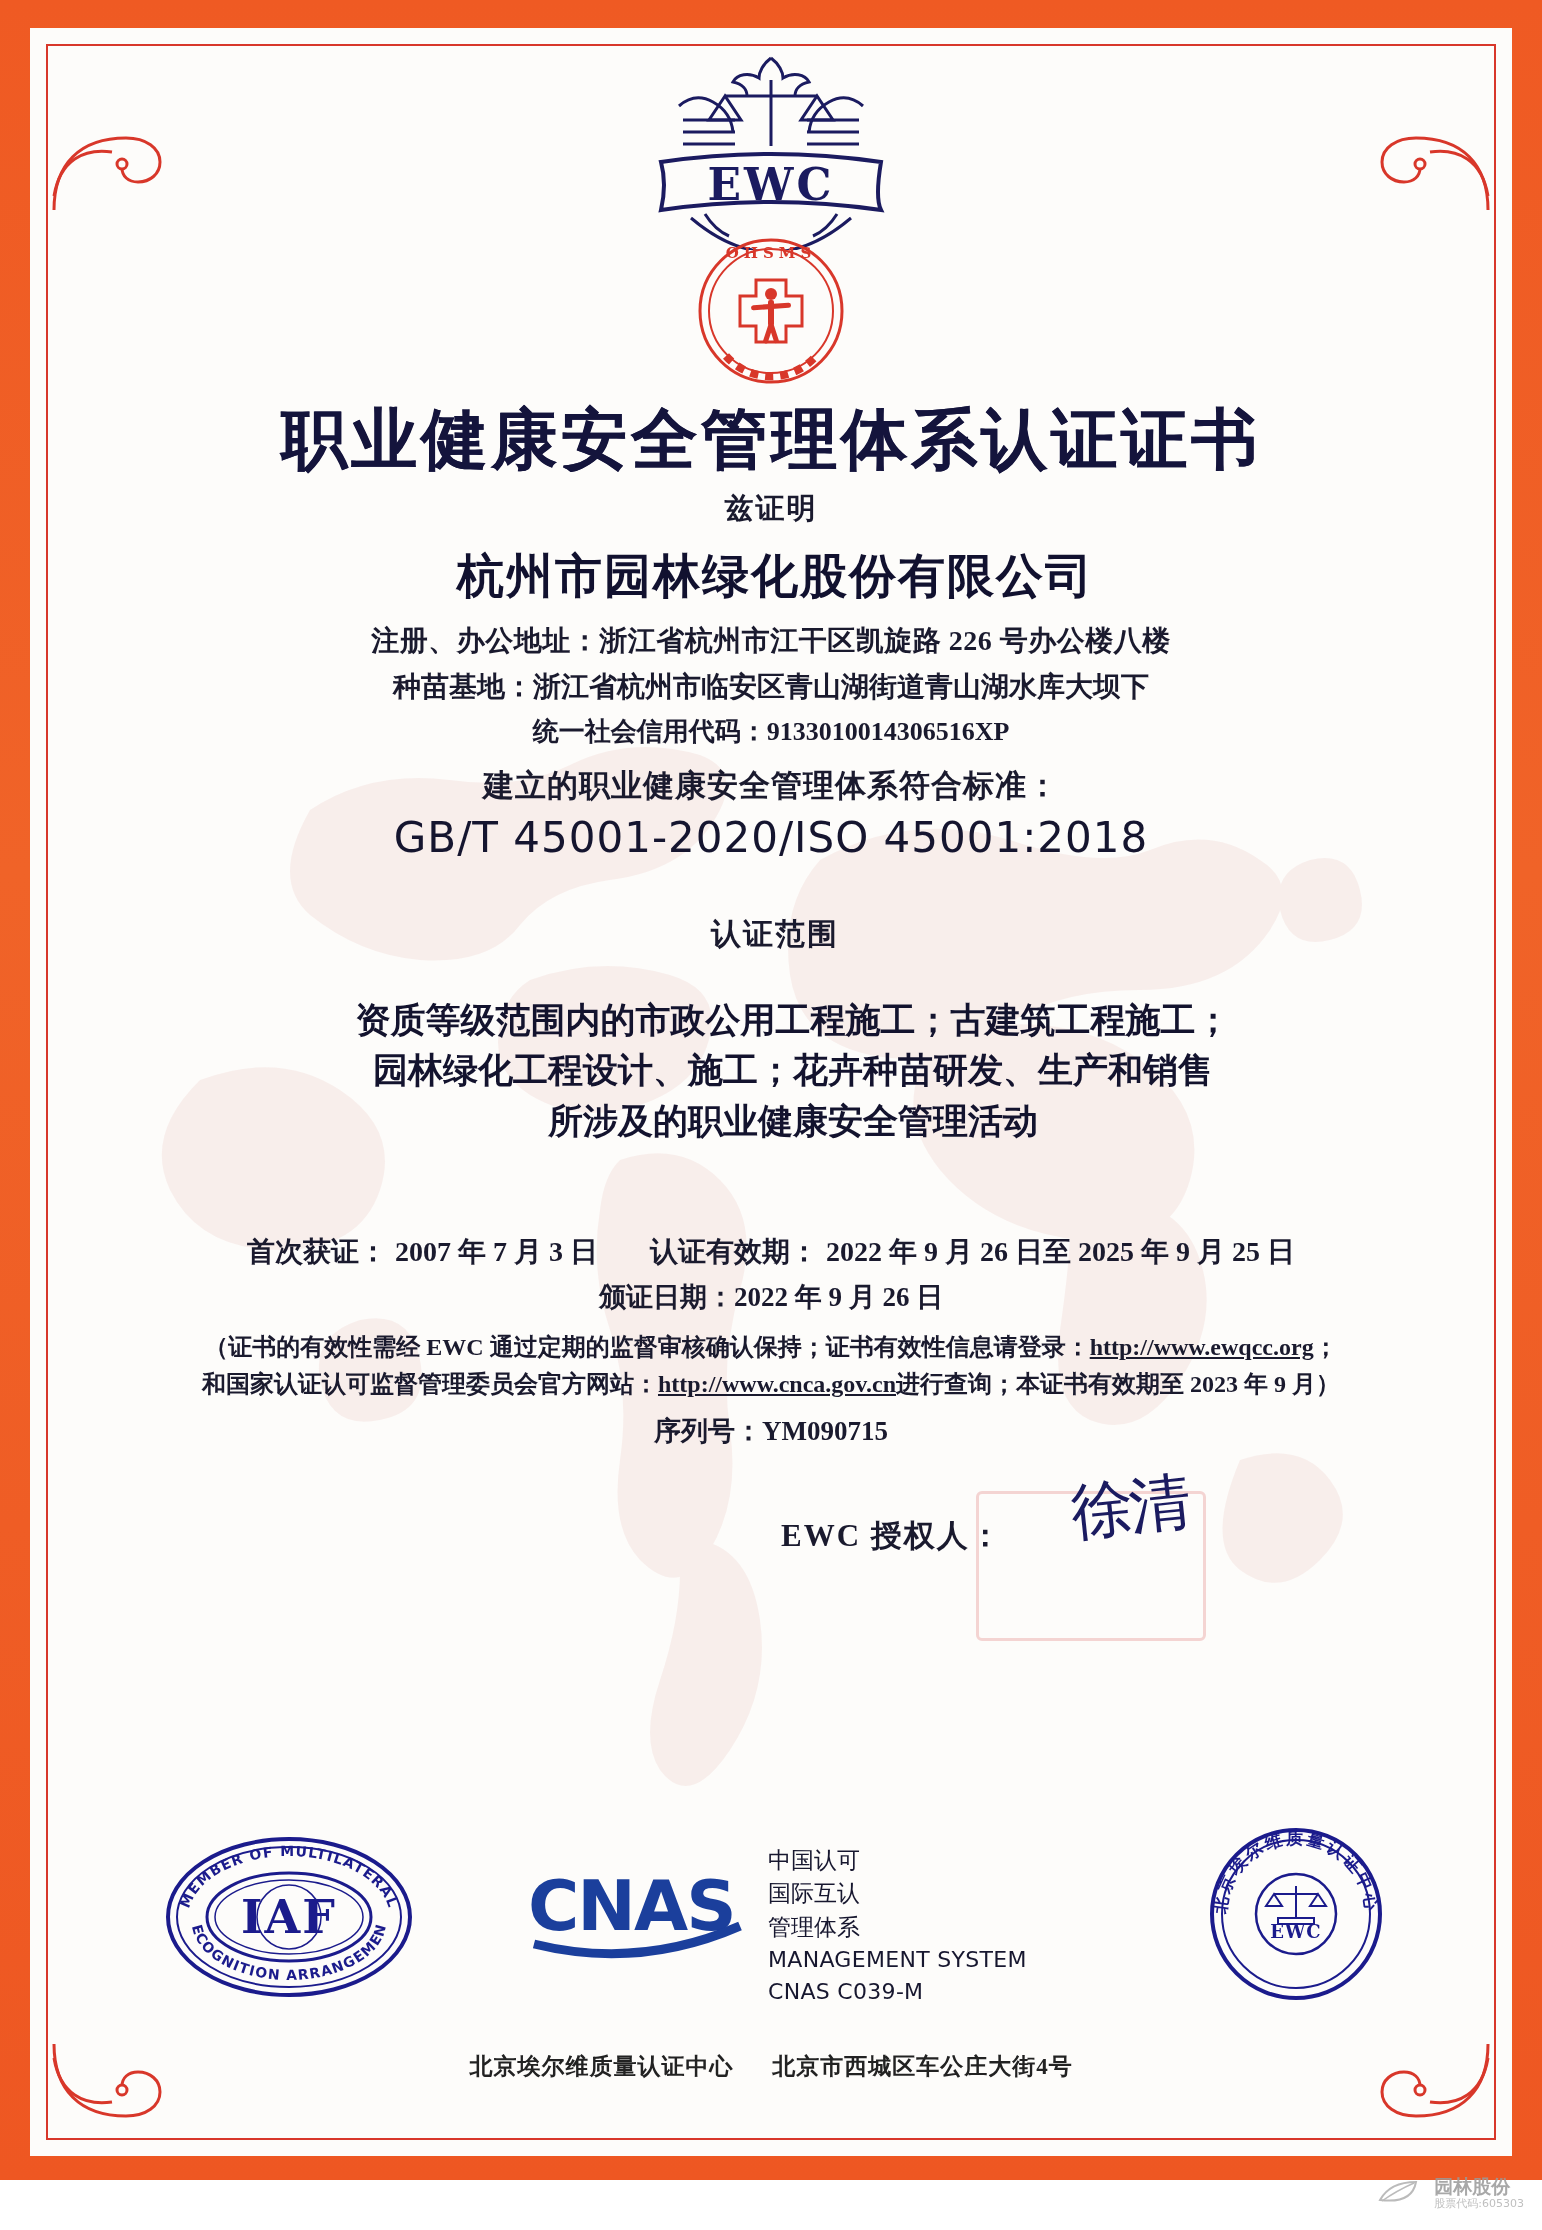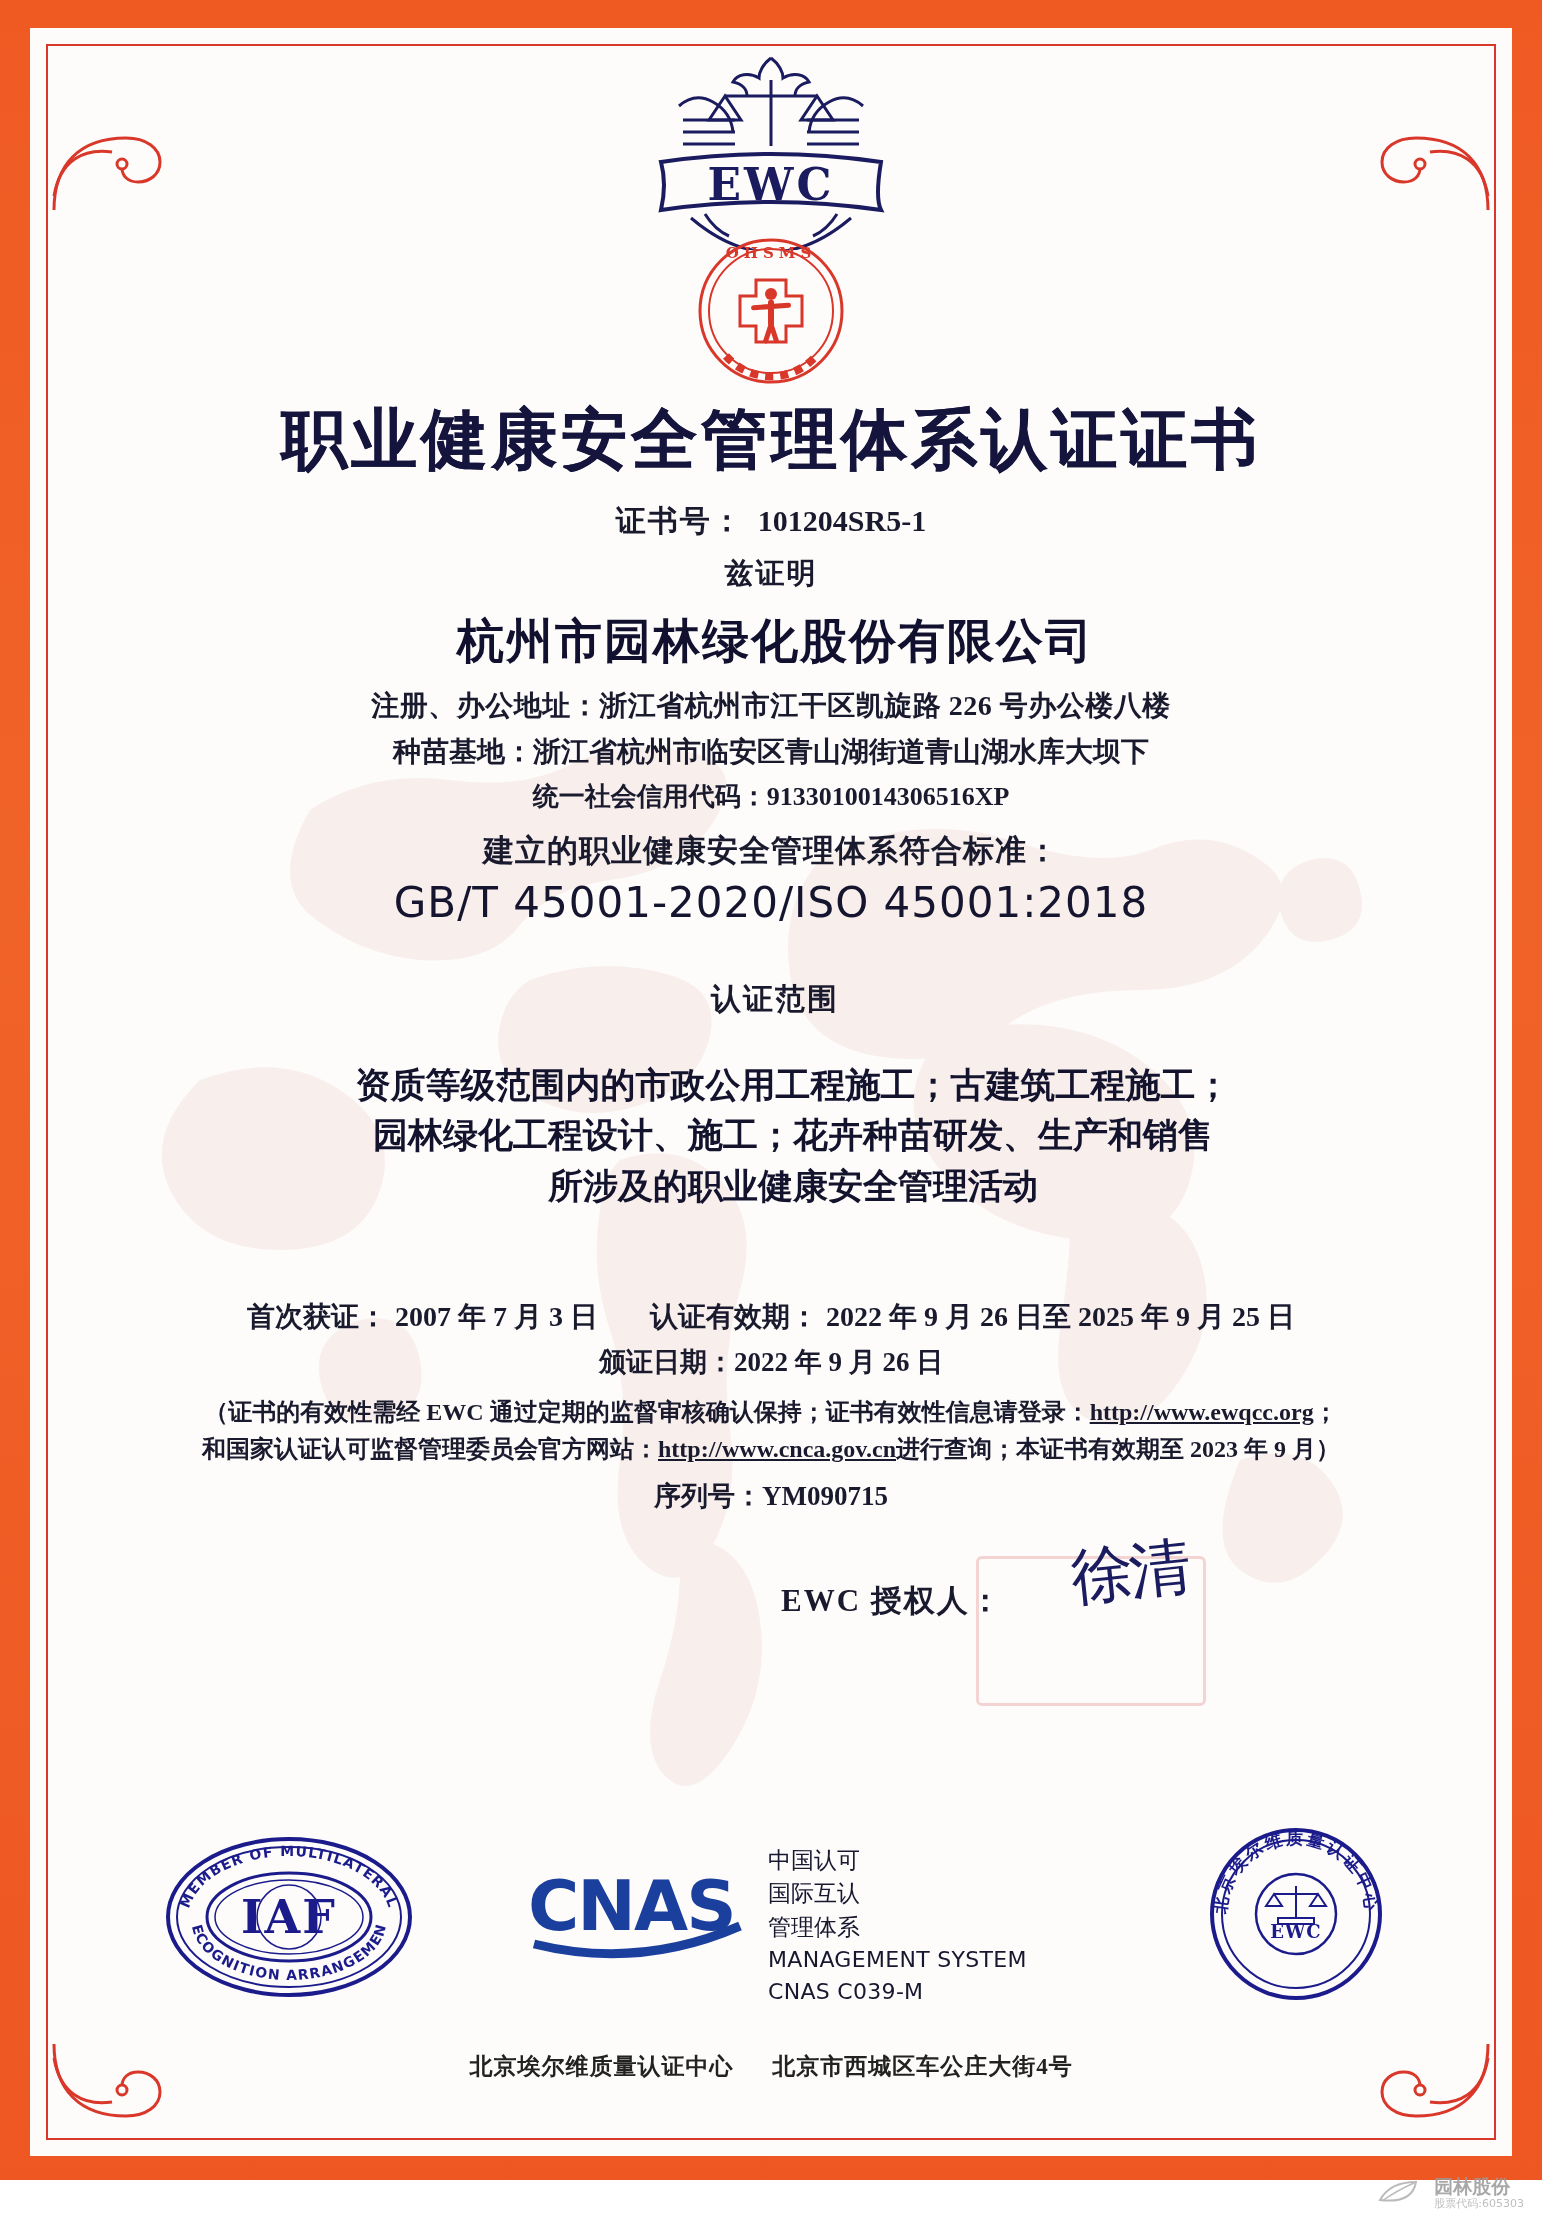--- a/index.html
+++ b/index.html
@@ -378,23 +378,20 @@
         <rect x="55" y="68" width="40" height="5" rx="2.5" transform="rotate(-4 75 70)"></rect>
         <rect x="72" y="88" width="5" height="20" rx="2" transform="rotate(18 74 90)"></rect>
         <rect x="73" y="88" width="5" height="20" rx="2" transform="rotate(-18 75 90)"></rect>
       </g>
       <text x="75" y="22" text-anchor="middle" font-family="'DejaVu Serif', serif" font-size="15" font-weight="700" fill="#d8372a" letter-spacing="5">OHSMS</text>
     </svg>
   </div>
 
   <div class="main-title">职业健康安全管理体系认证证书</div>
 
-  <div class="cert-no">
-    <span class="lbl">证书号：</span><span class="val">101204SR5-1</span>
-  </div>
 
   <div class="hereby">兹证明</div>
 
   <div class="company">杭州市园林绿化股份有限公司</div>
 
   <div class="addr">注册、办公地址：浙江省杭州市江干区凯旋路 226 号办公楼八楼</div>
   <div class="addr2">种苗基地：浙江省杭州市临安区青山湖街道青山湖水库大坝下</div>
   <div class="usci">统一社会信用代码：9133010014306516XP</div>
 
   <div class="conform">建立的职业健康安全管理体系符合标准：</div>

